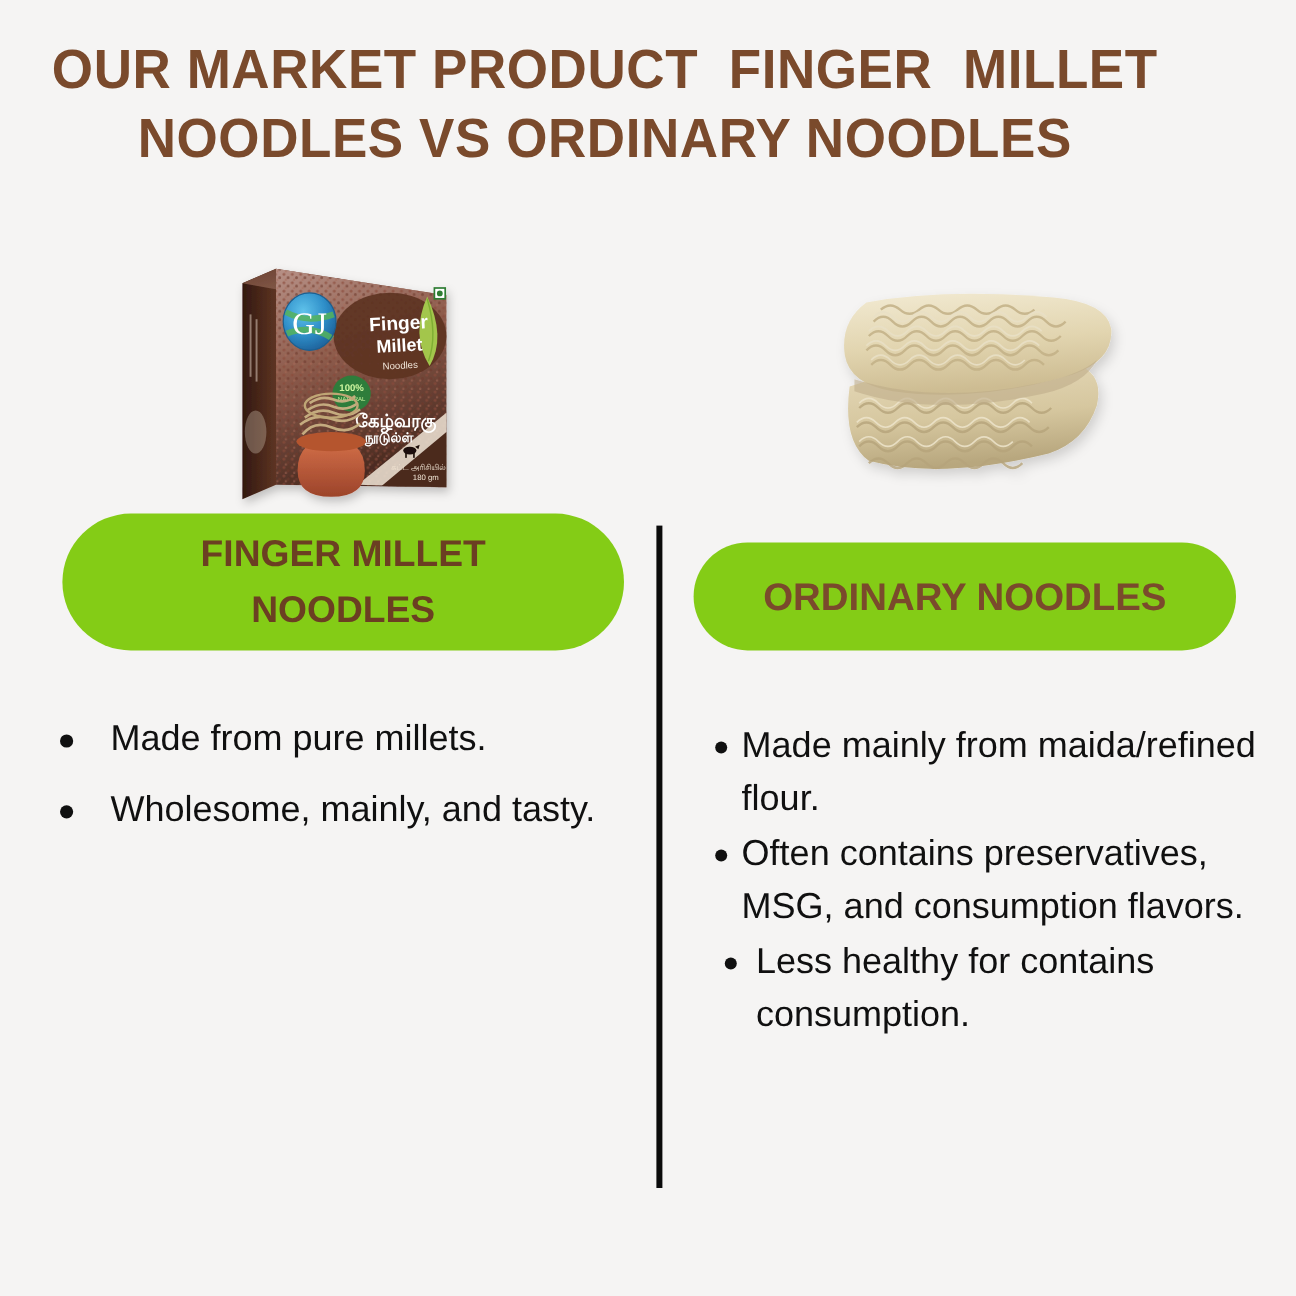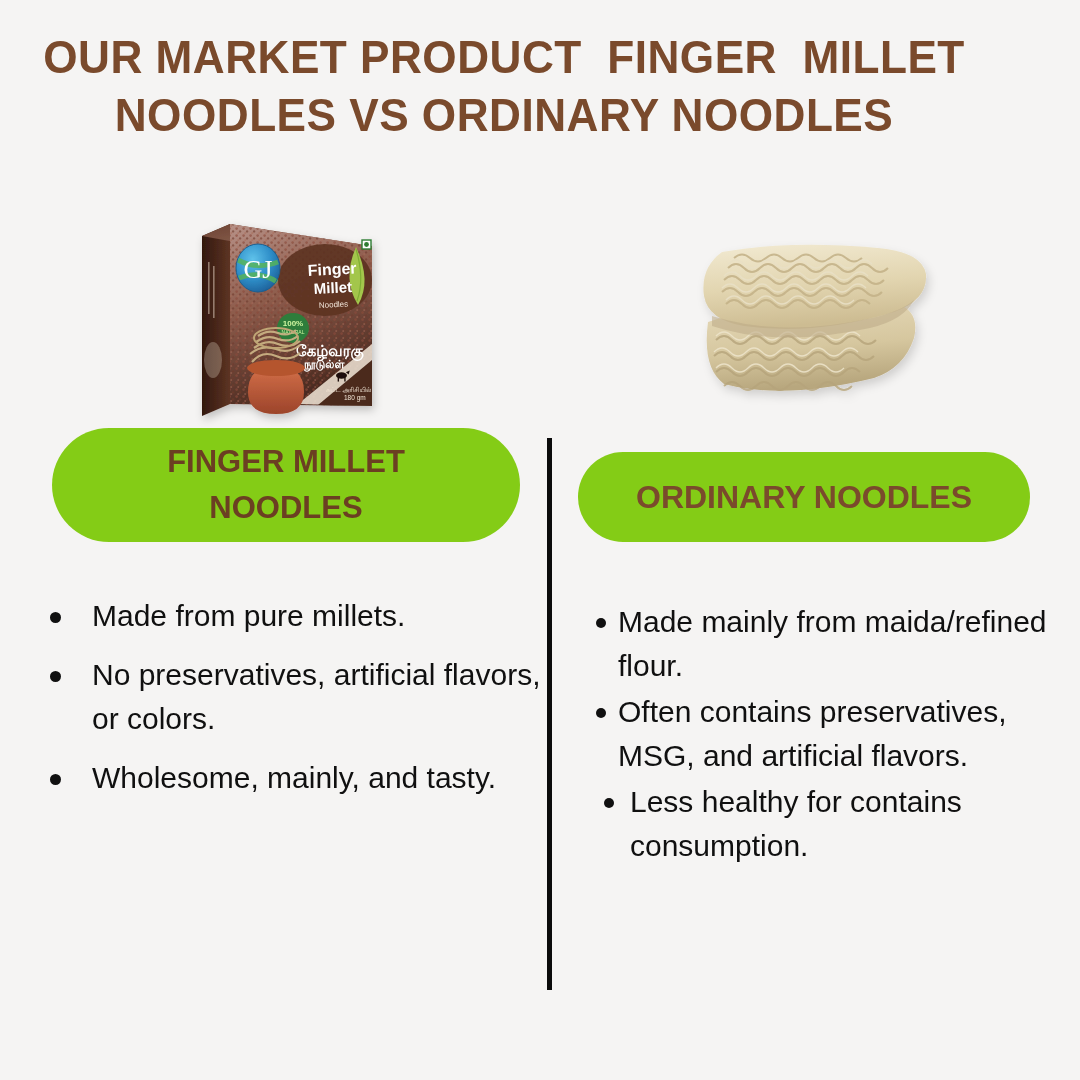--- a/index.html
+++ b/index.html
@@ -332,21 +332,20 @@
 </div>
 
 <div id="pill-right">
   <div class="pill-text">ORDINARY NOODLES</div>
 </div>
 
 <div id="divider"></div>
 
 <ul id="list-left" class="bullet-list">
   <li>Made from pure millets.</li>
-  <li>No preservatives, artificial flavors, or colors.</li>
   <li>Wholesome, mainly, and tasty.</li>
 </ul>
 
 <ul id="list-right" class="bullet-list">
   <li>Made mainly from maida/refined flour.</li>
-  <li>Often contains preservatives, MSG, and artificial flavors.</li>
+  <li>Often contains preservatives, MSG, and consumption flavors.</li>
   <li class="indented">Less healthy for contains consumption.</li>
 </ul>
 
 </body></html>

